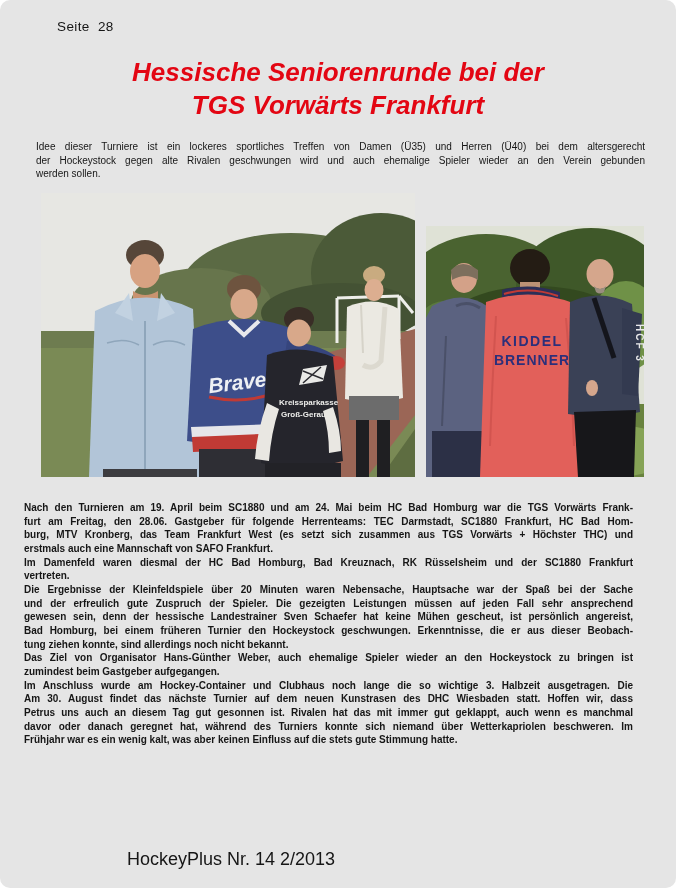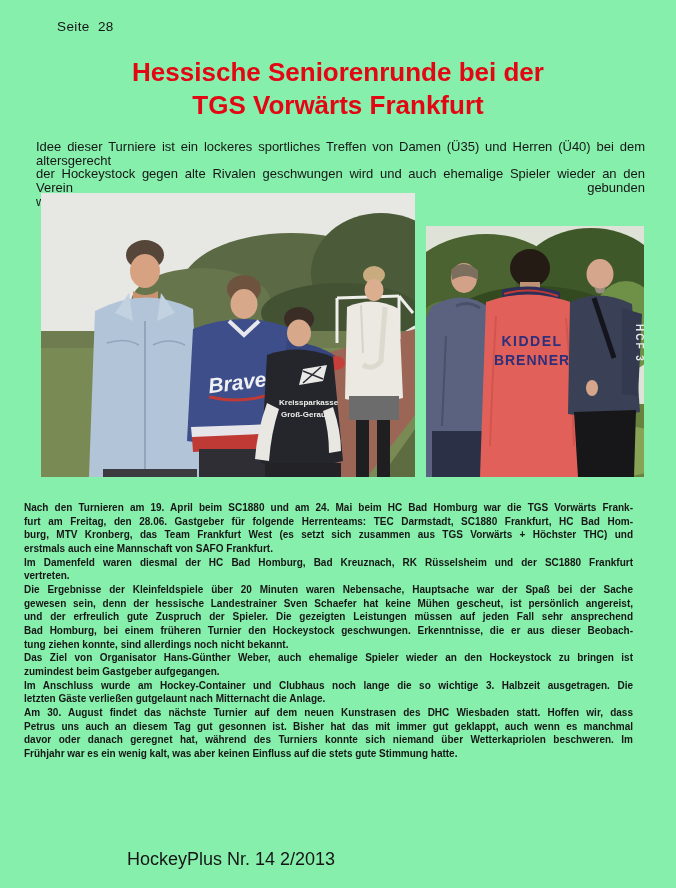--- a/index.html
+++ b/index.html
@@ -13,24 +13,25 @@
   }
   .page-label{
     position:absolute;left:57px;top:19px;
     font-size:13.5px;letter-spacing:.4px;word-spacing:4px;
   }
   .main-title{
     position:absolute;left:0;right:0;top:56px;
     text-align:center;font-weight:bold;
     font-size:26px;line-height:33px;
     color:#e30613;
+    font-style:italic;
   }
   .intro-block{
     position:absolute;left:36px;top:140px;width:609px;
-    font-size:13px;line-height:13.7px;
+    font-size:10px;line-height:13.7px;
   }
   .article-block{
     position:absolute;left:24px;top:501px;width:609px;
     font-size:10px;line-height:13.65px;font-weight:bold;
   }
   .tline{
     text-align:justify;
     text-align-last:justify;
     -moz-text-align-last:justify;
     white-space:normal;
@@ -44,21 +45,21 @@
   .photo-right{left:426px;top:226px;}
   .footer-label{
     position:absolute;left:127px;top:849px;
     font-size:18px;
   }
   svg text{font-family:"Liberation Sans","DejaVu Sans",sans-serif;}
 </style>
 </head>
 <body>
 
-<div id="page" style="background: #86efac; color: rgb(22, 22, 22);">
+<div id="page" style="background: #e5e5e5; color: rgb(22, 22, 22); border-radius: 10px;">
 
   <div class="page-label">Seite 28</div>
 
   <div class="main-title" style="color: rgb(227, 6, 19);">
     <div>Hessische Seniorenrunde bei der</div>
     <div>TGS Vorwärts Frankfurt</div>
   </div>
 
   <div class="intro-block">
       <div class="tline">Idee dieser Turniere ist ein lockeres sportliches Treffen von Damen (Ü35) und Herren (Ü40) bei dem altersgerecht</div>
@@ -194,36 +195,35 @@
         <div class="tline">furt am Freitag, den 28.06. Gastgeber für folgende Herrenteams: TEC Darmstadt, SC1880 Frankfurt, HC Bad Hom-</div>
         <div class="tline">burg, MTV Kronberg, das Team Frankfurt West (es setzt sich zusammen aus TGS Vorwärts + Höchster THC) und</div>
         <div class="tline tlast">erstmals auch eine Mannschaft von SAFO Frankfurt.</div>
       </div>
       <div>
         <div class="tline">Im Damenfeld waren diesmal der HC Bad Homburg, Bad Kreuznach, RK Rüsselsheim und der SC1880 Frankfurt</div>
         <div class="tline tlast">vertreten.</div>
       </div>
       <div>
         <div class="tline">Die Ergebnisse der Kleinfeldspiele über 20 Minuten waren Nebensache, Hauptsache war der Spaß bei der Sache</div>
+        <div class="tline">und der erfreulich gute Zuspruch der Spieler. Die gezeigten Leistungen müssen auf jeden Fall sehr ansprechend</div>
         <div class="tline">gewesen sein, denn der hessische Landestrainer Sven Schaefer hat keine Mühen gescheut, ist persönlich angereist,</div>
-        <div class="tline">und der erfreulich gute Zuspruch der Spieler. Die gezeigten Leistungen müssen auf jeden Fall sehr ansprechend</div>
         <div class="tline">Bad Homburg, bei einem früheren Turnier den Hockeystock geschwungen. Erkenntnisse, die er aus dieser Beobach-</div>
         <div class="tline tlast">tung ziehen konnte, sind allerdings noch nicht bekannt.</div>
       </div>
       <div>
         <div class="tline">Das Ziel von Organisator Hans-Günther Weber, auch ehemalige Spieler wieder an den Hockeystock zu bringen ist</div>
         <div class="tline tlast">zumindest beim Gastgeber aufgegangen.</div>
       </div>
       <div>
         <div class="tline">Im Anschluss wurde am Hockey-Container und Clubhaus noch lange die so wichtige 3. Halbzeit ausgetragen. Die</div>
-        <div class="tline tlast">letzten Gäste verließen gutgelaunt nach Mitternacht die Anlage.</div>
       </div>
       <div>
         <div class="tline">Am 30. August findet das nächste Turnier auf dem neuen Kunstrasen des DHC Wiesbaden statt. Hoffen wir, dass</div>
-        <div class="tline">Petrus uns auch an diesem Tag gut gesonnen ist. Bisher hat das mit immer gut geklappt, auch wenn es manchmal</div>
+        <div class="tline">Petrus uns auch an diesem Tag gut gesonnen ist. Rivalen hat das mit immer gut geklappt, auch wenn es manchmal</div>
         <div class="tline">davor oder danach geregnet hat, während des Turniers konnte sich niemand über Wetterkapriolen beschweren. Im</div>
         <div class="tline tlast">Frühjahr war es ein wenig kalt, was aber keinen Einfluss auf die stets gute Stimmung hatte.</div>
       </div>
     </div>
 
   <div class="footer-label">HockeyPlus Nr. 14 2/2013</div>
 
 </div>
 
 </body></html>

